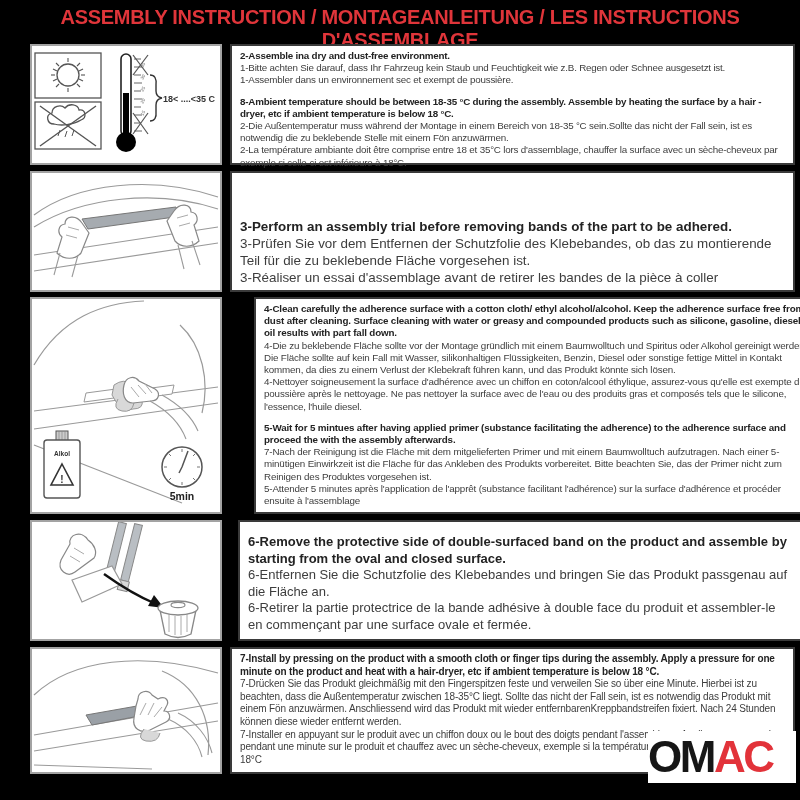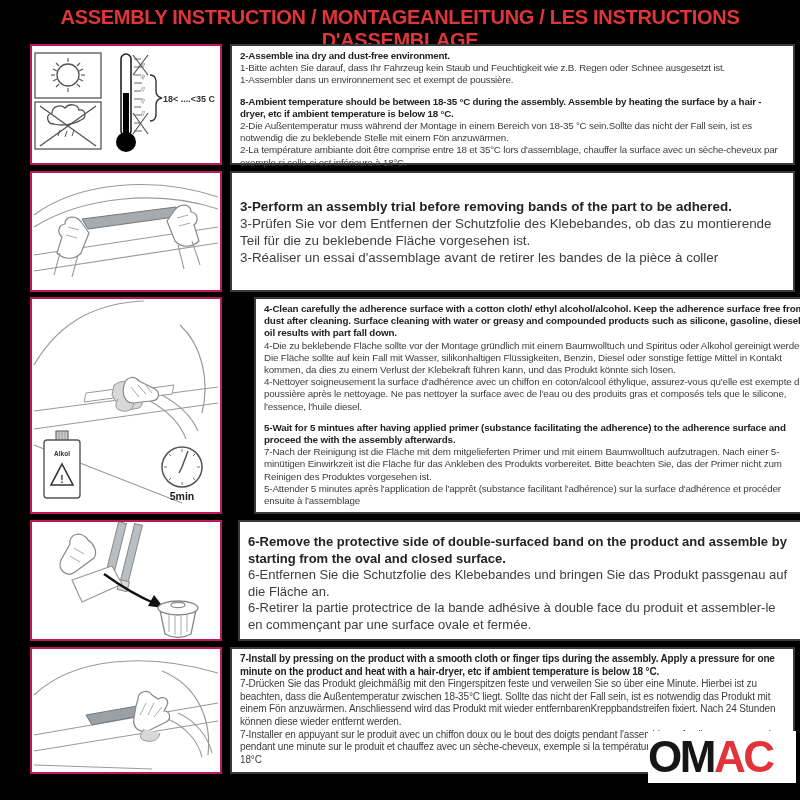--- a/index.html
+++ b/index.html
@@ -1,21 +1,21 @@
 <!DOCTYPE html>
 <html><head>
 <meta charset="utf-8">
 <style>
   html,body{margin:0;padding:0;background:#fff;}
   .page{position:relative;width:800px;height:800px;background:#000000;overflow:hidden;
         font-family:"Liberation Sans",sans-serif;color:#3d3d3d;}
   .title{position:absolute;left:0;top:6px;width:800px;text-align:center;margin:0;
          color:#e0353a;font-size:20px;font-weight:800;letter-spacing:-0.3px;}
   .row{position:absolute;left:0;width:800px;}
-  .illus{position:absolute;left:30px;width:192px;border:2px solid #be185d;background:#fff;box-sizing:border-box;}
+  .illus{position:absolute;left:30px;width:192px;border:2px solid #a3a3a3;background:#fff;box-sizing:border-box;}
   .tbox{position:absolute;left:230px;width:565px;border:2px solid #3a3a3a;background:#fff;
         box-sizing:border-box;padding:4px 8px;}
   .tbox p{margin:0;}
   .en{font-weight:700;color:#232323;}
   .gap{margin-top:9px !important;}
   .sz-a{font-size:9.8px;line-height:12.2px;letter-spacing:-0.2px;}
   .sz-b{font-size:13.4px;line-height:17px;display:flex;flex-direction:column;justify-content:center;}
   .sz-c{font-size:9.8px;line-height:12.2px;letter-spacing:-0.15px;}
   .sz-d{font-size:13px;line-height:16.5px;padding-top:12px;margin-left:8px;}
   .sz-e{font-size:10px;line-height:12.6px;letter-spacing:-0.15px;}
@@ -124,21 +124,21 @@
           <path d="M36,54 l11,3 M34,62 l11,3" stroke="#aaa" stroke-width="1" fill="none"></path>
           <path d="M28,80 L22,102 M46,82 L40,104" stroke="#9a9a9a" stroke-width="1.1" fill="none"></path>
         </g>
         <g>
           <path d="M142,38 c6,-9 17,-7 17,1 c7,1 8,9 3,13 l5,16 c-7,7 -18,7 -24,0 l-8,-20 z" fill="#fff" stroke="#888" stroke-width="1.2"></path>
           <path d="M156,42 l-11,3 M158,50 l-11,3" stroke="#aaa" stroke-width="1" fill="none"></path>
           <path d="M160,68 L168,92 M146,72 L152,96" stroke="#9a9a9a" stroke-width="1.1" fill="none"></path>
         </g>
       </svg>
     </div>
-    <div class="tbox sz-b" style="top:0;height:121px;">
+    <div class="tbox sz-b" style="top:0;height:121px;justify-content:flex-end;">
       <p class="en">3-Perform an assembly trial before removing bands of the part to be adhered.</p>
       <p>3-Prüfen Sie vor dem Entfernen der Schutzfolie des Klebebandes, ob das zu montierende Teil für die zu beklebende Fläche vorgesehen ist.</p>
       <p>3-Réaliser un essai d'assemblage avant de retirer les bandes de la pièce à coller</p>
     </div>
   </div>
 
   <div class="row" style="top:297px;height:217px;">
     <div class="illus" style="top:0;height:217px;">
       <svg width="188" height="213" viewBox="0 0 188 213">
         <g stroke="#9a9a9a" stroke-width="1.2" fill="none">

